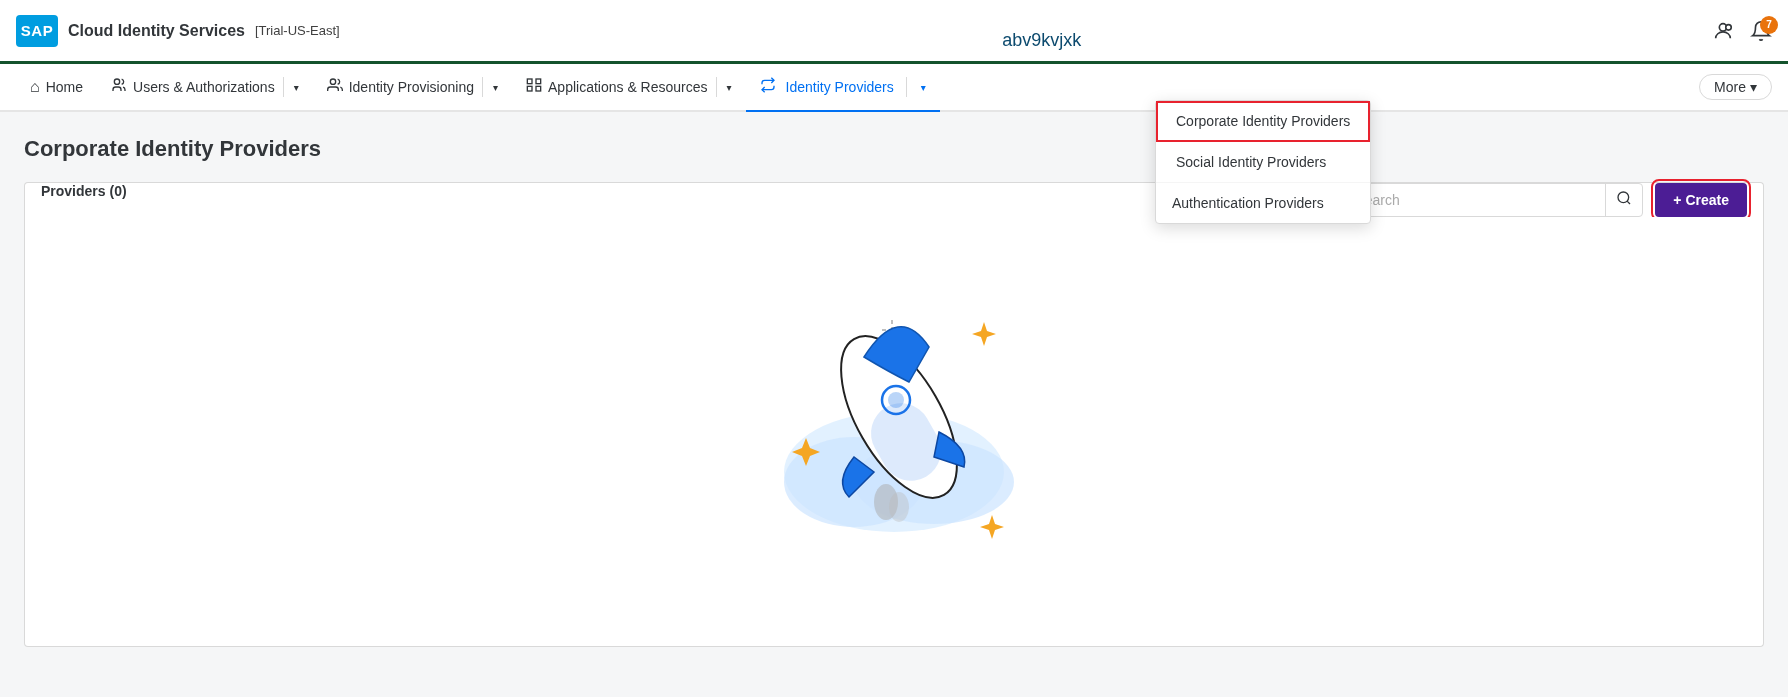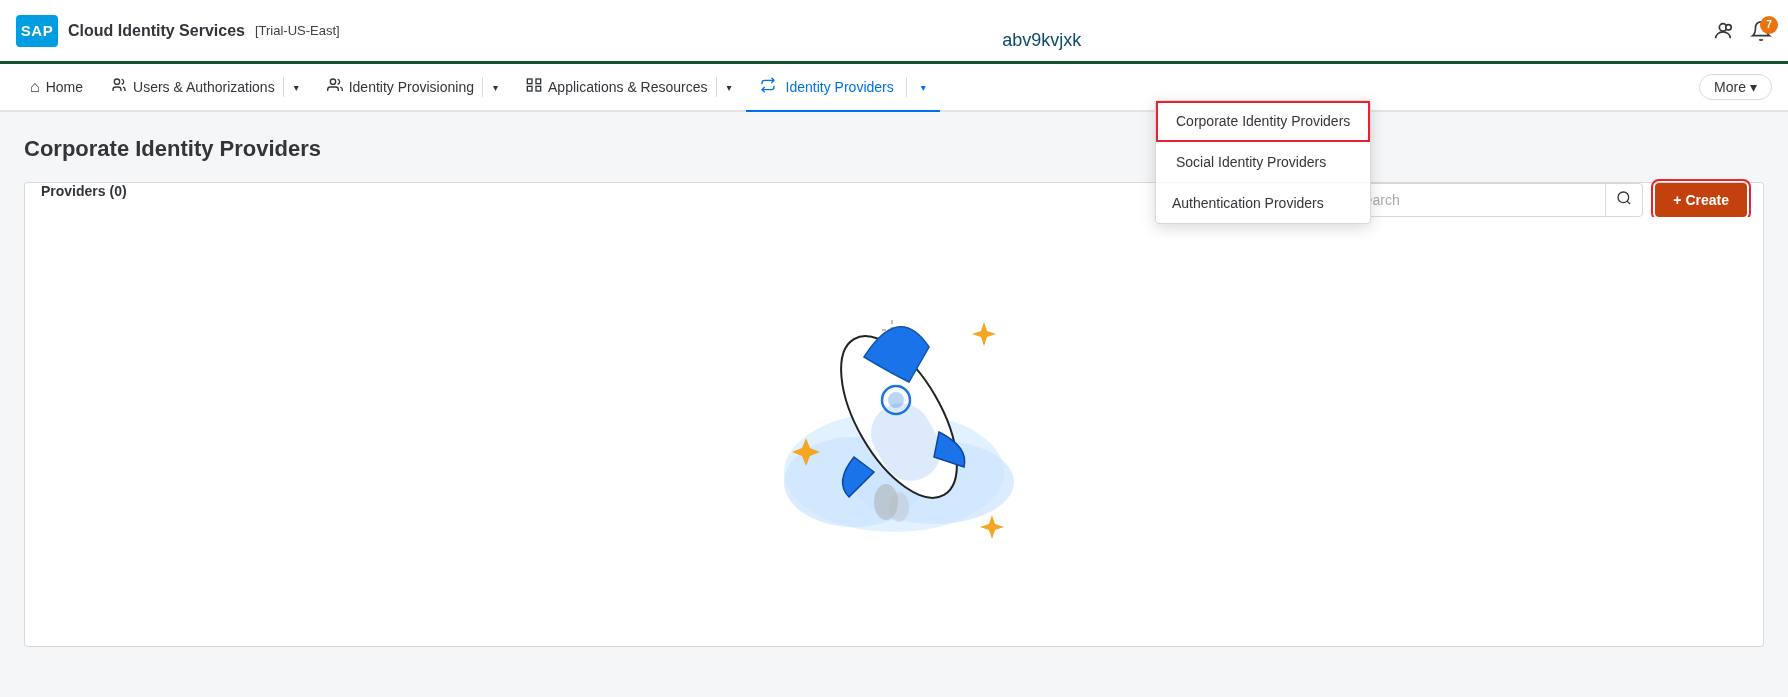--- a/index.html
+++ b/index.html
@@ -214,21 +214,21 @@
     .search-btn {
       background: none;
       border: none;
       padding: 6px 10px;
       cursor: pointer;
       color: #32363a;
       font-size: 16px;
       border-left: 1px solid #d9d9d9;
     }
     .create-btn {
-      background: #c2410c;
+      background: #4c1d95;
       color: #fff;
       border: none;
       border-radius: 4px;
       padding: 7px 18px;
       font-size: 14px;
       font-weight: 600;
       cursor: pointer;
       display: flex;
       align-items: center;
       gap: 6px;

